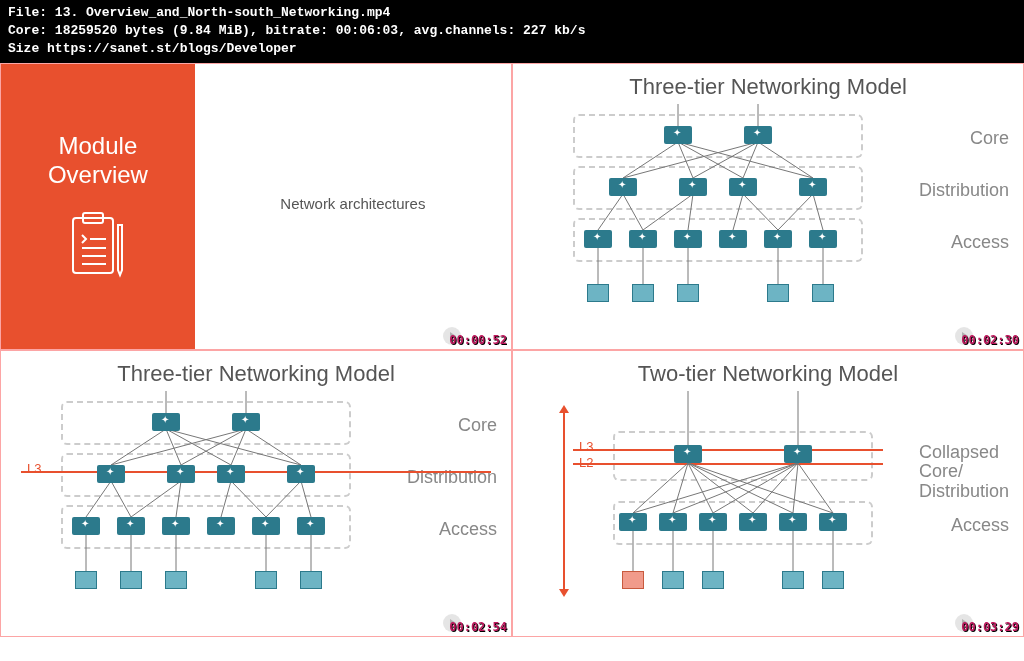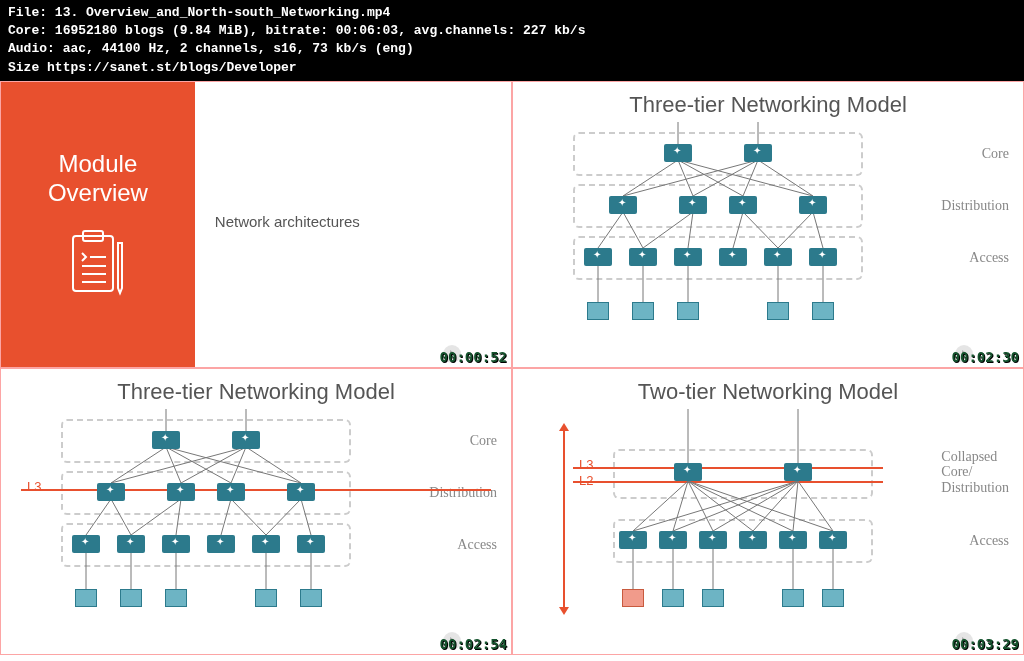--- a/index.html
+++ b/index.html
@@ -1,63 +1,60 @@
 <!DOCTYPE html>
 <html><head>
 <meta charset="utf-8">
 <style>
 * { margin: 0; padding: 0; box-sizing: border-box; }
 body { width: 1024px; height: 661px; background: #fff; font-family: Arial, sans-serif; overflow: hidden; }
 .header { background: #000; color: #fff; padding: 4px 8px; font-family: 'Courier New', monospace; font-size: 13px; font-weight: bold; line-height: 1.4; }
 .grid { display: grid; grid-template-columns: 1fr 1fr; grid-template-rows: 1fr 1fr; width: 1024px; height: 574px; }
 .panel { position: relative; border: 1px solid #fca5a5; background: #fff; overflow: hidden; }
-.timestamp { position: absolute; bottom: 2px; right: 4px; font-family: monospace; font-size: 14px; color: #14532d; font-weight: bold; text-shadow: 1px 1px 0 #000; }
+.timestamp { position: absolute; bottom: 2px; right: 4px; font-family: monospace; font-size: 12px; color: #be185d; font-weight: bold; text-shadow: 1px 1px 0 #000; }
 .play-icon { position: absolute; bottom: 4px; right: 50px; width: 18px; height: 18px; background: #ccc; border-radius: 50%; opacity: 0.5; }
 .play-icon::after { content: ''; position: absolute; left: 7px; top: 5px; border-left: 6px solid #666; border-top: 4px solid transparent; border-bottom: 4px solid transparent; }
 
 
 .p1 { display: flex; }
 .p1-left { width: 38%; background: #e8502e; color: #fff; display: flex; flex-direction: column; align-items: center; justify-content: center; padding: 20px; }
 .p1-left h2 { font-size: 24px; font-weight: 300; text-align: center; line-height: 1.2; margin-bottom: 20px; }
 .clipboard { width: 60px; height: 70px; position: relative; }
-.p1-right { width: 62%; padding: 30px 20px; display: flex; flex-direction: column; justify-content: center; }
+.p1-right { width: 62%; padding: 30px 20px; display: flex; flex-direction: row; justify-content: center; align-items: center; }
 .p1-right .arch { color: #555; font-size: 15px; margin-bottom: 6px; }
 .p1-right .sub { color: #e8502e; font-size: 13px; margin-left: 14px; margin-bottom: 2px; }
 .p1-right .sub::before { content: "- "; }
 .p1-right .pros { color: #555; font-size: 15px; margin-top: 10px; margin-bottom: 10px; }
 .p1-right .demo { color: #e8502e; font-size: 15px; }
 
 
 .net-title { text-align: center; color: #555; font-size: 22px; font-weight: 300; padding: 10px 0 4px; }
 .net-body { position: relative; width: 100%; height: calc(100% - 50px); }
 .tier-box { position: absolute; border: 2px dashed #ccc; border-radius: 6px; }
-.tier-label { position: absolute; right: 14px; color: #888; font-size: 14px; font-family: Liberation Serif, serif; }
+.tier-label { position: absolute; right: 14px; color: #888; font-size: 18px; }
 .device { position: absolute; width: 28px; height: 18px; background: #2c7a8c; border-radius: 2px; }
 .device.sw::after { content: "✦"; color: #fff; font-size: 10px; position: absolute; left: 9px; top: 1px; }
 .host { position: absolute; width: 22px; height: 18px; background: #6db4c4; border: 1px solid #2c7a8c; }
 .host.red { background: #f19b8b; border-color: #c85a3e; }
 .l3line { position: absolute; background: #e8502e; height: 2px; left: 20px; right: 20px; }
 .l3label { position: absolute; color: #e8502e; font-size: 13px; }
 .arrow-ns { position: absolute; width: 2px; background: #e8502e; }
 .arrow-ns::before, .arrow-ns::after { content: ''; position: absolute; left: -4px; border-left: 5px solid transparent; border-right: 5px solid transparent; }
 .arrow-ns::before { top: -6px; border-bottom: 8px solid #e8502e; }
 .arrow-ns::after { bottom: -6px; border-top: 8px solid #e8502e; }
 </style>
 </head>
 <body>
 
 <div class="header">
   <div>
     <span>File:</span> <span>13. Overview_and_North-south_Networking.mp4</span>
   </div>
   <div>
-    <span>Core:</span> <span>16952180</span> <span>blogs</span> <span>(9.84 MiB),</span> <span>bitrate:</span> <span>00:06:03,</span> <span>avg.channels:</span> <span>227 kb/s</span>
-  </div>
-  <div>
-    <span>Audio:</span> <span>aac, 44100 Hz, 2 channels, s16, 73 kb/s (eng)</span>
+    <span>Core:</span> <span>18259520</span> <span>bytes</span> <span>(9.84 MiB),</span> <span>bitrate:</span> <span>00:06:03,</span> <span>avg.channels:</span> <span>227 kb/s</span>
   </div>
   <div>
     <span>Size</span> <span>https://sanet.st/blogs/Developer</span>
   </div>
 </div>
 
 <div class="grid">
 
   <div class="panel p1">
     <div class="p1-left">
@@ -200,21 +197,21 @@
     <div class="play-icon"></div>
     <div class="timestamp">00:02:54</div>
   </div>
 
   <div class="panel">
     <div class="net-title">Two-tier Networking Model</div>
     <div class="net-body">
       <div class="arrow-ns" style="left:50px; top:20px; height:180px;"></div>
       <div class="tier-box" style="left:100px; top:40px; width:260px; height:50px;"></div>
       <div class="tier-box" style="left:100px; top:110px; width:260px; height:44px;"></div>
-      <div class="tier-label" style="top:40px; white-space:pre-line; line-height:1.1;">Collapsed
+      <div class="tier-label" style="top:52px; white-space:pre-line; line-height:1.1;">Collapsed
 Core/
 Distribution</div>
       <div class="tier-label" style="top:124px;">Access</div>
       <div class="l3line" style="top:58px; left:60px; right:140px;"></div>
       <div class="l3line" style="top:72px; left:60px; right:140px;"></div>
       <div class="l3label" style="top:48px; left:66px;">L3</div>
       <div class="l3label" style="top:64px; left:66px;">L2</div>
       <svg style="position:absolute; left:0; top:0; width:100%; height:100%;">
         <g stroke="#777" stroke-width="1">
           <line x1="175" y1="0" x2="175" y2="54"></line>

